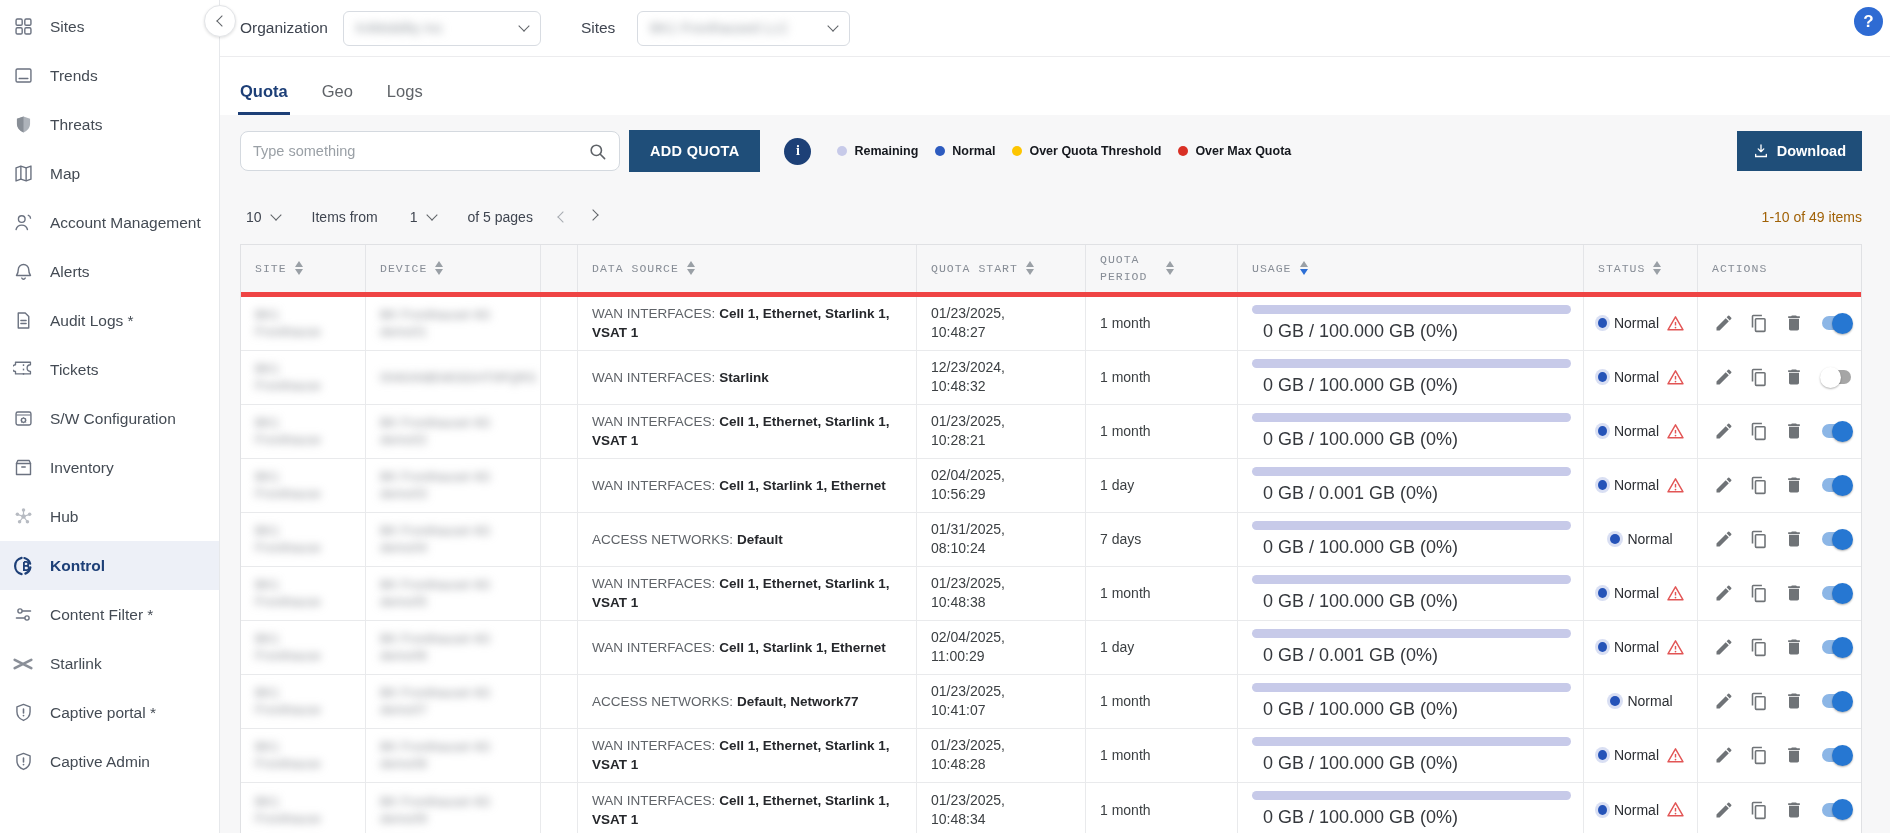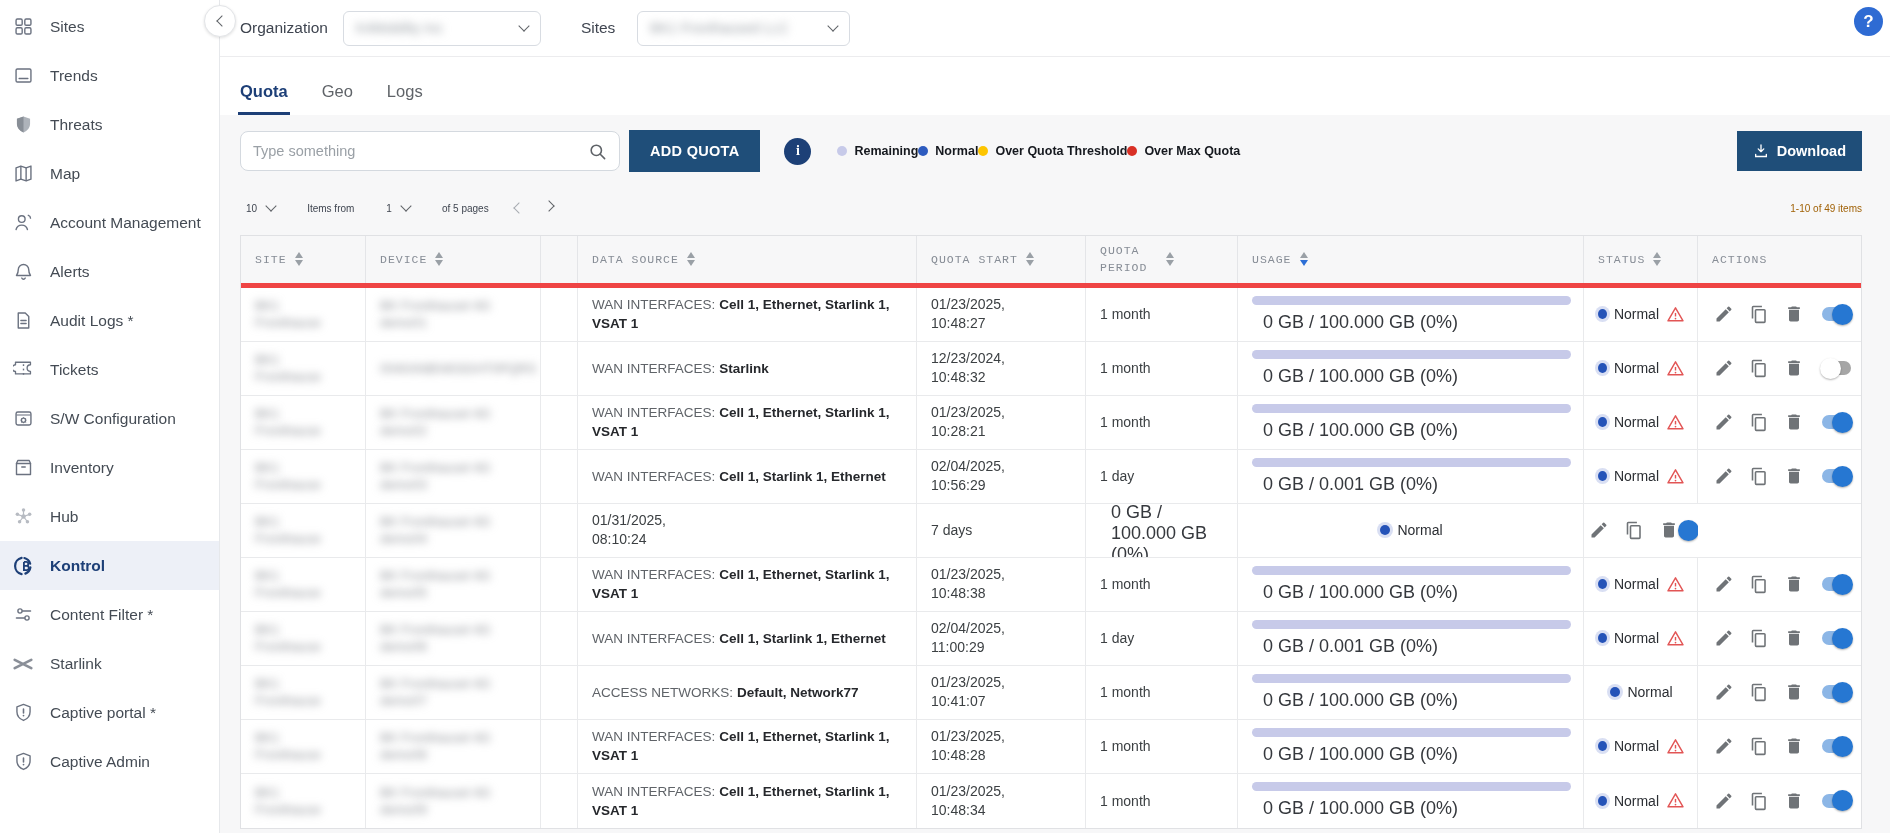--- a/index.html
+++ b/index.html
@@ -52,28 +52,28 @@
     display:flex; align-items:center; padding:0 12px; }
   .search input { flex:1; border:none; outline:none; font-size:14.5px; color:#3c4043;
     font-family:"Liberation Sans", sans-serif; background:transparent; }
   .search input::placeholder { color:#9aa0a6; }
   .btn { background:#1f4e79; color:#fff; border:none; border-radius:0; cursor:pointer;
     font-family:"Liberation Sans", sans-serif; font-weight:bold; }
   .btn-add { height:42px; padding:0 21px; font-size:14.5px; margin-left:9px; letter-spacing:.3px; }
   .info-ic { width:27px; height:27px; border-radius:50%; background:#1d4077; color:#fff;
     display:flex; align-items:center; justify-content:center; font-size:14px; font-weight:bold;
     font-family:"Liberation Serif", serif; margin-left:24px; cursor:pointer; }
-  .legend { display:flex; align-items:center; margin-left:26px; }
+  .legend { display:flex; align-items:center; gap:17px; margin-left:26px; }
   .leg-item { display:flex; align-items:center; gap:7px; font-size:12.5px; font-weight:bold; color:#15181e; }
   .dot { width:10px; height:10px; border-radius:50%; }
   .btn-download { height:40px; padding:16px 16px; font-size:14.5px; margin-left:auto;
     display:flex; align-items:center; gap:8px; }
 
   
-  .pagerow { display:flex; align-items:center; margin-top:21px; height:30px; font-size:10px; color:#3f4550; }
+  .pagerow { display:flex; align-items:center; margin-top:30px; height:30px; font-size:14px; color:#3f4550; }
   .pg-sel { display:flex; align-items:center; gap:10px; cursor:pointer; padding:0 6px; }
   .pagerow .sp { margin-left:26px; }
   .pg-arrows { display:flex; align-items:center; gap:22px; margin-left:22px; }
   .range { margin-left:auto; color:#a16207; }
 
   
   .table { margin-top:12px; background:#fff; border:1px solid #e0e1e4; width:1622px; }
   .tr { display:grid; grid-template-columns:125px 175px 37px 339px 169px 152px 346px 114px 165px; }
   .thead { background:#f7f7f8; border-bottom:5px solid #ef4444; }
   .th { min-height:44px; display:flex; align-items:center; gap:8px; padding:6px 10px 6px 14px;
@@ -677,20 +677,26 @@
     <div class="td c-blur">
       <div>BK1</div>
       <div>Fronthause</div>
     </div>
     <div class="td c-blur">
       <div>BK Fronthausel 4G</div>
       <div class="dev2">demo04</div>
     </div>
     <div class="td"></div>
     <div class="td">
+      <div class="ds-line">
+        <span class="ds-pre">ACCESS NETWORKS:</span>
+        <span class="ds-val">Default</span>
+      </div>
+    </div>
+    <div class="td">
       <div class="dt">01/31/2025,</div>
       <div class="dt">08:10:24</div>
     </div>
     <div class="td">
       <span>7 days</span>
     </div>
     <div class="td">
       <div class="usage-track">
                   <div class="usage-fill" style="width: 0%;"></div>
                 </div>

